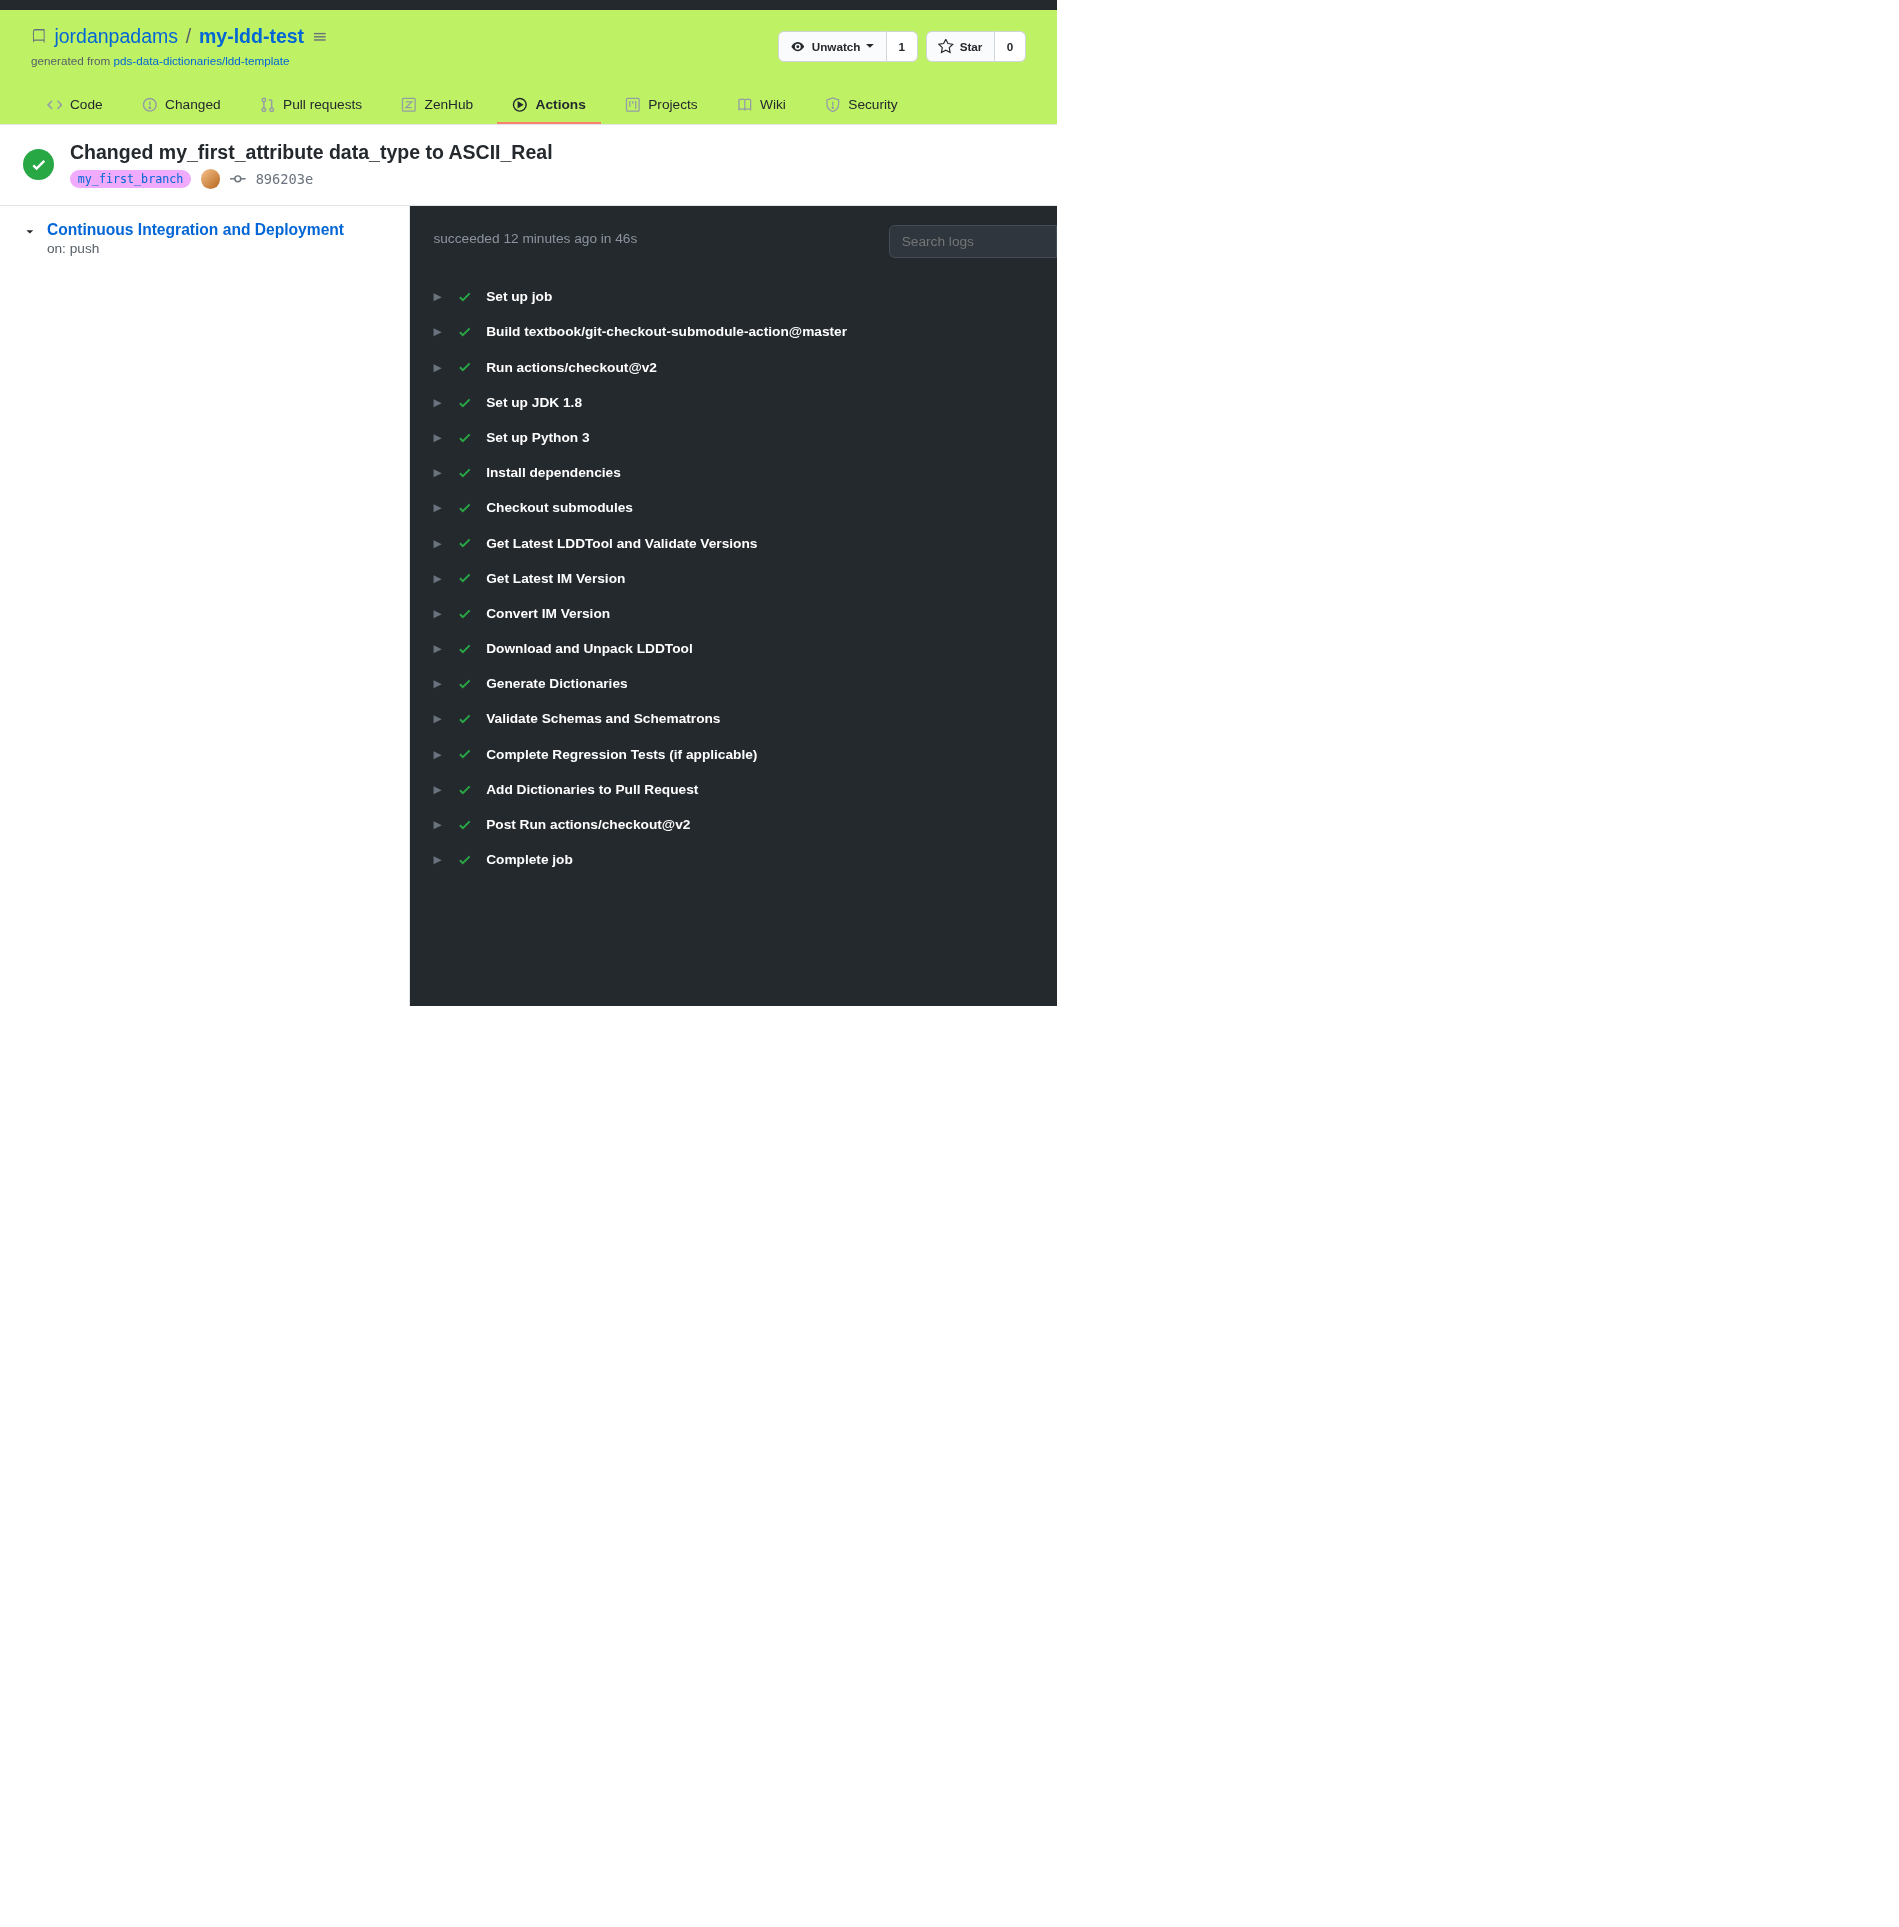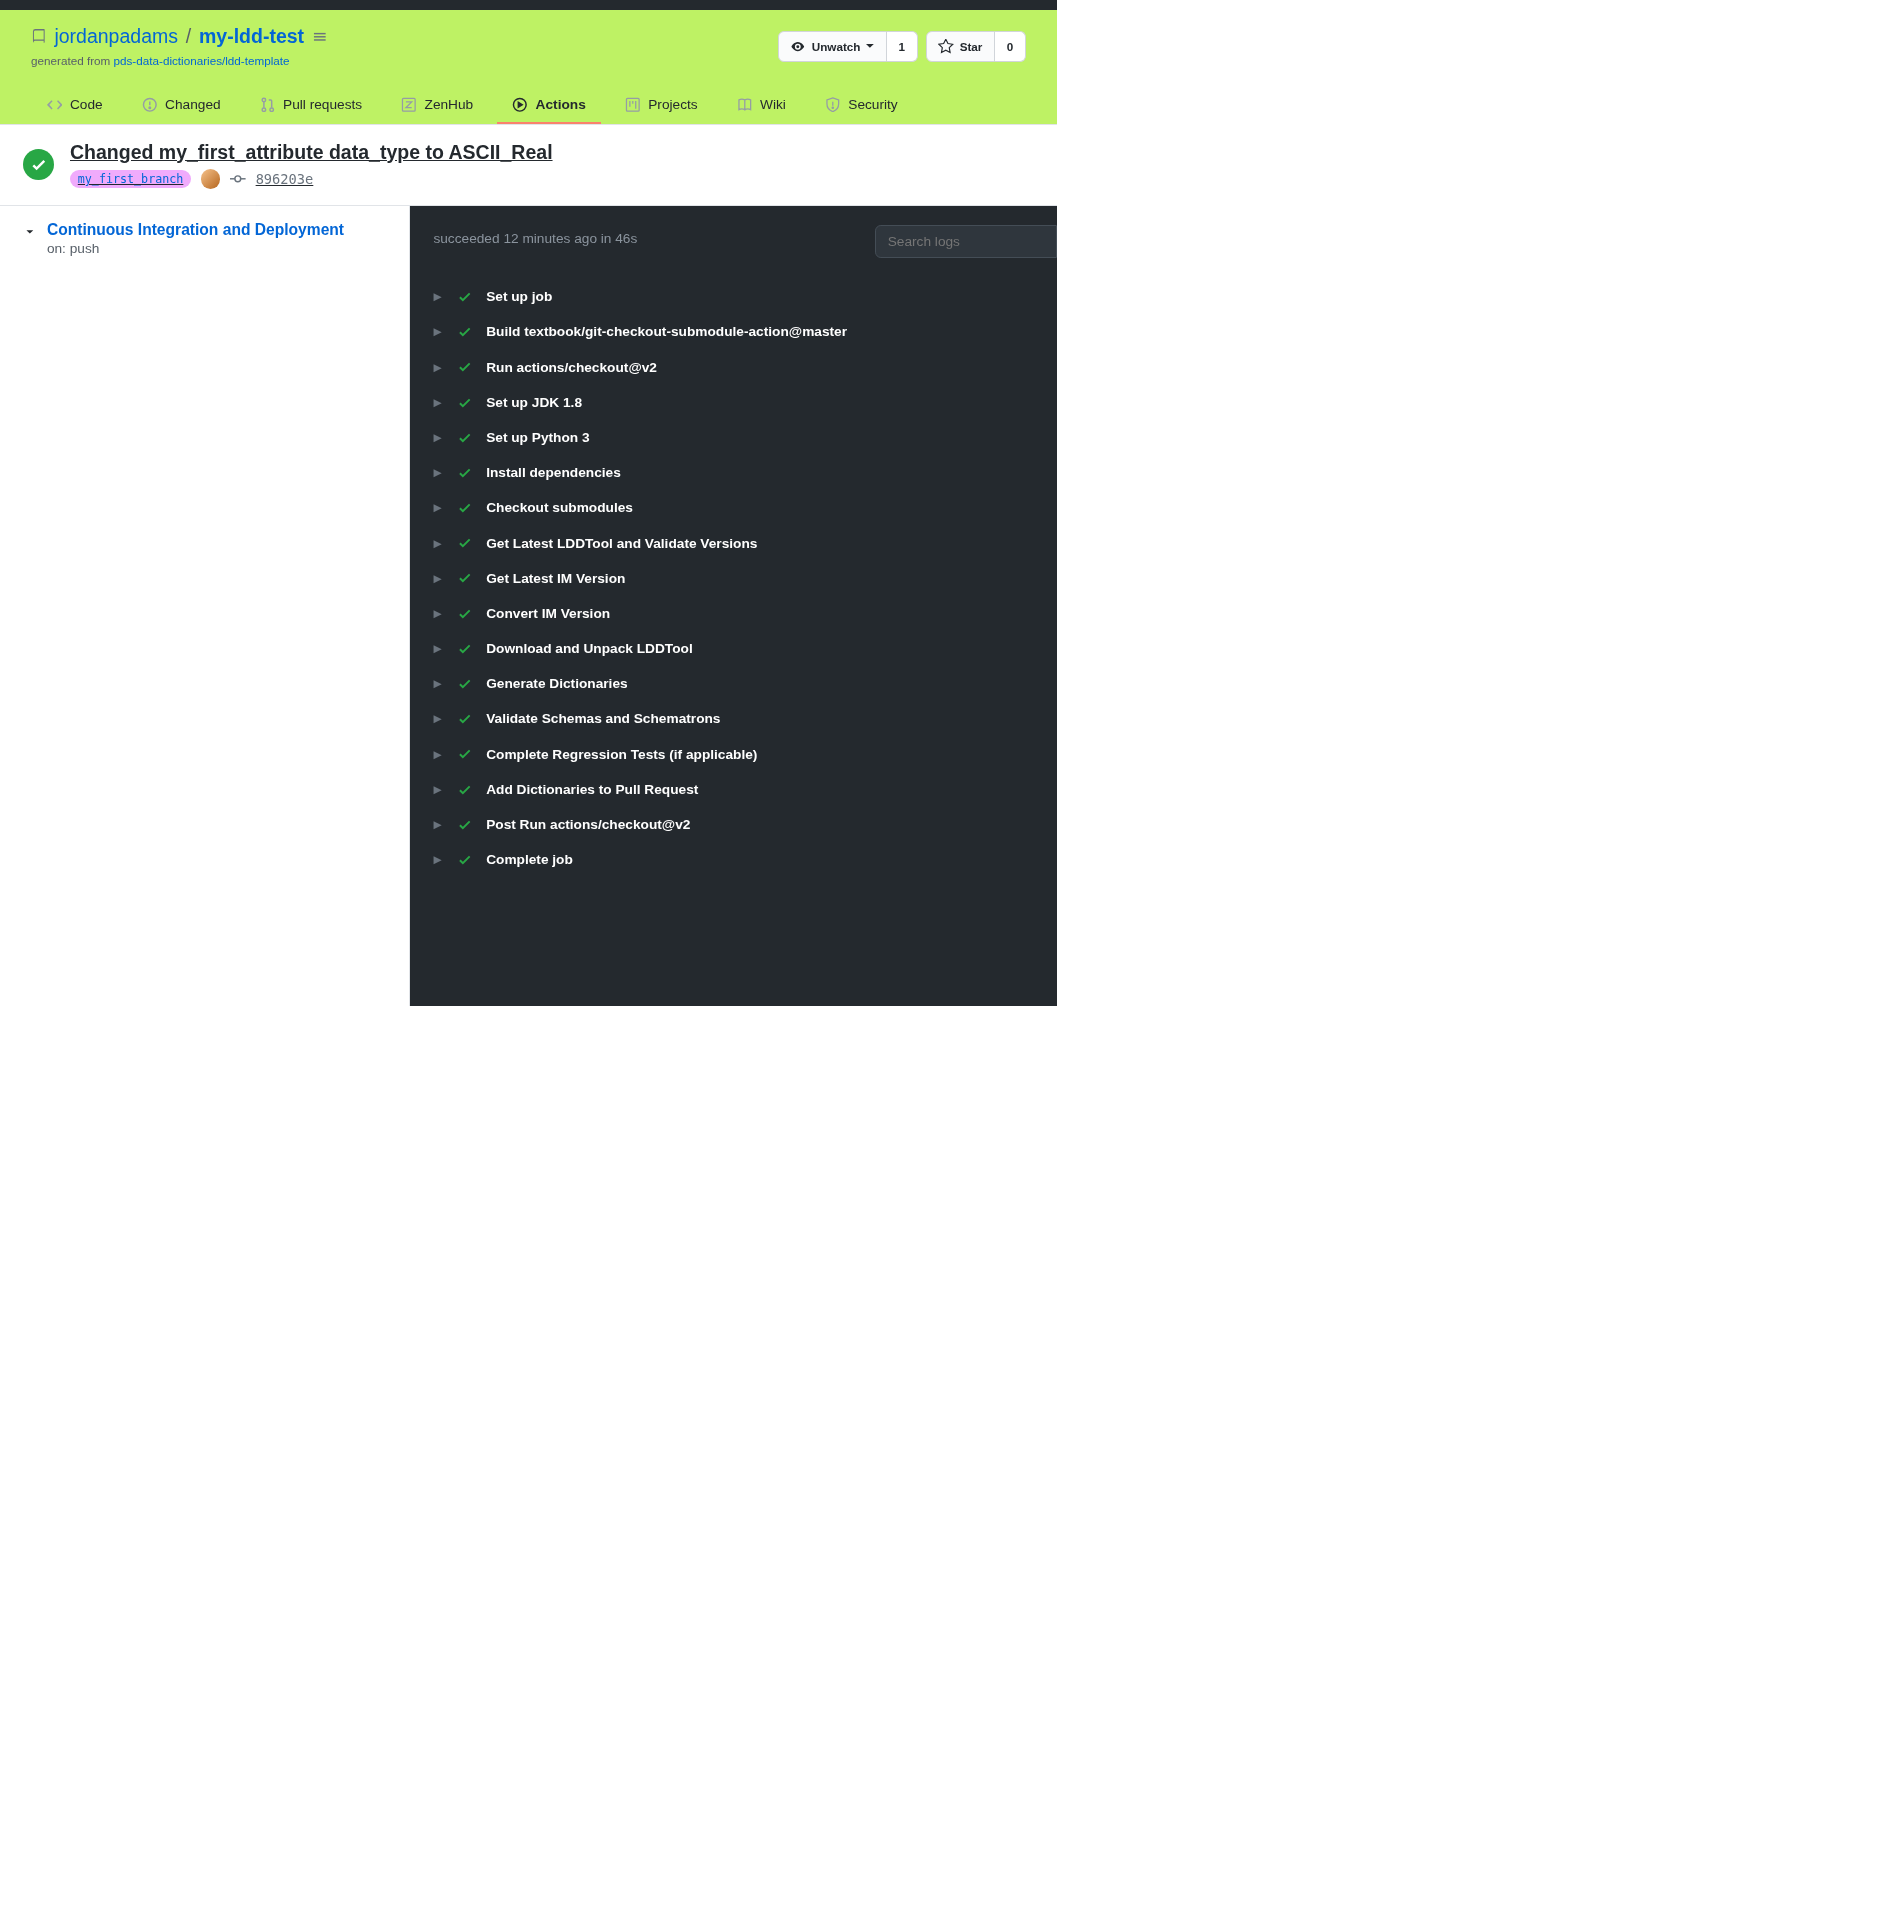--- a/index.html
+++ b/index.html
@@ -65,21 +65,20 @@
   .tab .ticon { color:#959da5; display:inline-flex; }
   .tab.selected { border-bottom-color:#f9826c; font-weight:600; }
   .tab.selected .ticon { color:#24292e; }
 
   .run-header {
     display:flex;
     align-items:center;
     gap:15.6px;
     padding:15.6px 23.4px;
     border-bottom:1px solid #e1e4e8;
-    text-decoration:underline;
   }
   .status-circle {
     width:31px; height:31px; border-radius:50%;
     background:#28a745; color:#fff;
     display:flex; align-items:center; justify-content:center;
     flex-shrink:0;
   }
   .run-title { font-size:19.5px; font-weight:600; }
   .run-meta { display:flex; align-items:center; gap:9.8px; margin-top:5.9px; }
   .branch-badge {
@@ -107,21 +106,21 @@
 
   .logpane { flex:1; background:#24292e; color:#fff; padding:19.5px 0 29px 23.4px; min-height:800px;}
   .log-head-row { display:flex; justify-content:space-between; gap:15.6px; align-items:flex-start;}
   .log-crumbs { font-size:15.6px; color:#d1d5da; max-width:507px; line-height:1.5;}
   .log-crumbs .sep { color:#8b949e; }
   .log-crumbs .jobname { color:#fff; font-weight:600; }
   .log-sub { color:#8b949e; font-size:13.7px; margin-top:5.9px; }
   .search-logs {
     background:#2f363d; border:1px solid #444d56; color:#d1d5da;
     padding:7.8px 11.7px; font-size:13.7px; border-radius:5.9px 0 0 5.9px;
-    width:182px; outline:none;
+    width:168px; outline:none;
   }
   .steps { margin-top:21.5px; }
   .step {
     display:flex; align-items:center; gap:13.7px;
     padding:9.8px 0; cursor:pointer;
   }
   .step .tri { color:#6a737d; font-size:10.7px; width:9.8px; display:inline-flex;}
   .step .scheck { color:#28a745; display:inline-flex; }
   .step .sname { font-weight:600; font-size:13.7px; color:#fff;}
   svg { display:block; }

